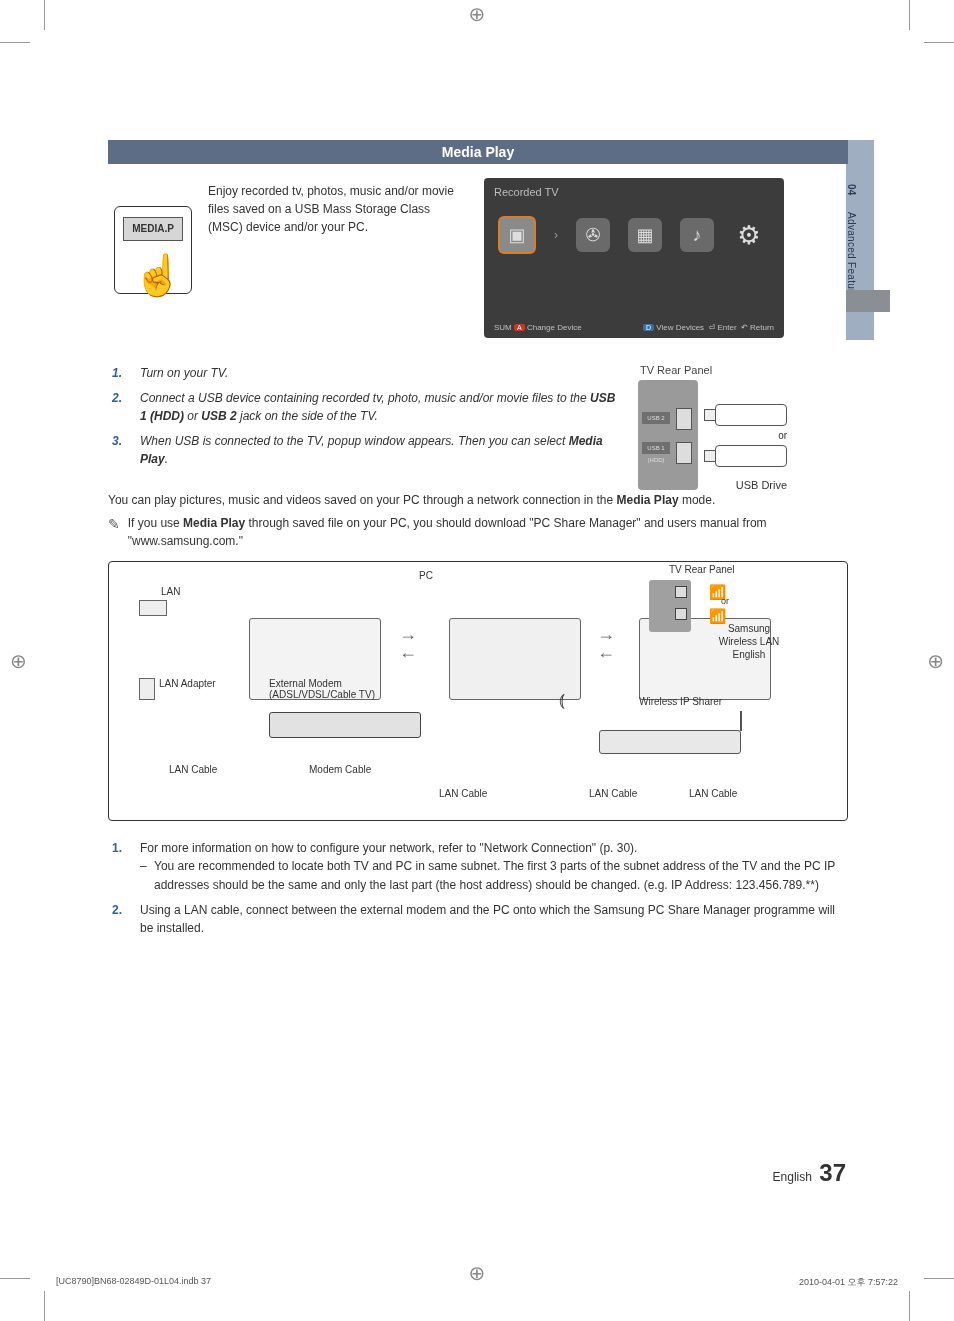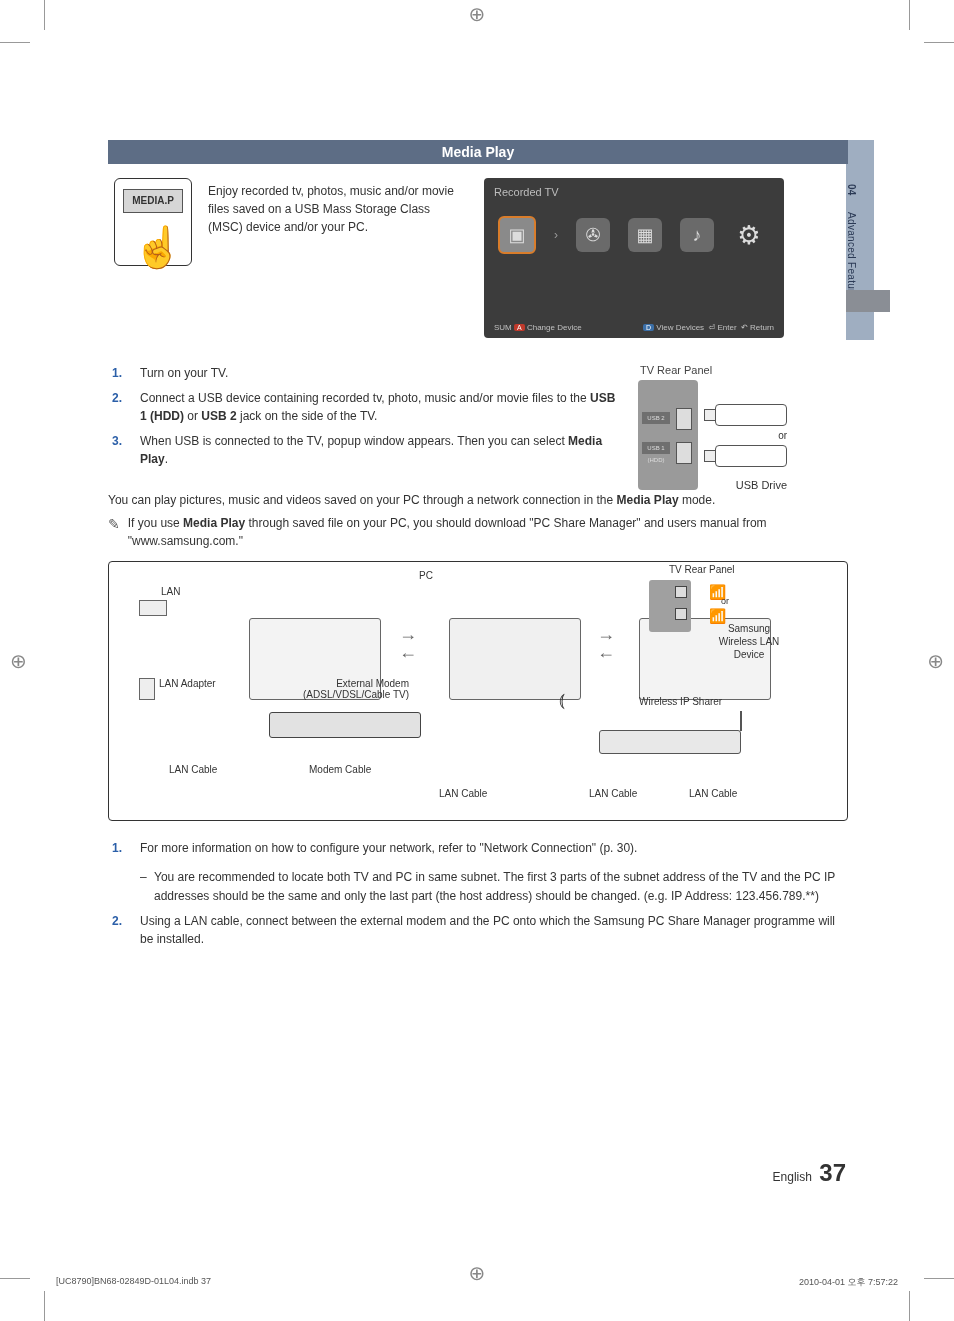--- a/index.html
+++ b/index.html
@@ -79,20 +79,21 @@
     margin-bottom: 26px;
   }
   .remote-box {
     width: 76px;
     height: 86px;
     border: 1px solid #333;
     border-radius: 6px;
     position: relative;
     flex-shrink: 0;
     margin-left: 6px;
+    margin-top: 28px;
   }
   .remote-btn {
     position: absolute;
     top: 10px;
     left: 8px;
     right: 8px;
     height: 22px;
     background: #d6d6d6;
     border: 1px solid #555;
     font-size: 10px;
@@ -200,34 +201,34 @@
     content: counter(step) ".";
     position: absolute;
     left: -18px;
     color: #2b5fa8;
     font-weight: bold;
   }
   .sub-bullet {
     padding-left: 14px;
     position: relative;
     line-height: 1.55;
-    margin-top: 11px;
+    margin-top: 0;
   }
   .sub-bullet::before {
     content: "–";
     position: absolute;
     left: 0;
   }
 
   .usb-row {
     display: flex;
     gap: 20px;
     align-items: flex-start;
   }
-  .usb-steps { flex: 1; }
+  .usb-steps { flex: 1; font-style: italic; }
   .usb-diagram {
     width: 210px;
     font-size: 11px;
     color: #444;
   }
   .usb-diagram .tvlabel { margin-bottom: 4px; margin-left: 2px; }
   .usb-panel {
     width: 60px;
     height: 110px;
     background: #9a9a9a;
@@ -524,26 +525,26 @@
 
       <div class="nd-tv nd-box" style="top:56px; left:530px;"></div>
 
       <div class="nd-panel" style="top:18px; left:540px;">
         <div class="port" style="top:6px;"></div>
         <div class="port" style="top:28px;"></div>
       </div>
       <span class="nd-label nd-wifi" style="top:22px; left:600px;">📶</span>
       <div class="nd-label" style="top:34px; left:612px; font-size:9px;">or</div>
       <span class="nd-label nd-wifi" style="top:46px; left:600px;">📶</span>
-      <div class="nd-label" style="top:60px; left:600px; width:80px; text-align:center; line-height:1.3;">Samsung Wireless LAN Device</div>
+      <div class="nd-label" style="top:60px; left:600px; width:80px; text-align:center; line-height:1.3;">Samsung Wireless LAN English</div>
 
       <div class="nd-box" style="top:116px; left:30px; width:14px; height:20px;"></div>
       <div class="nd-label" style="top:116px; left:50px;">LAN Adapter</div>
 
-      <div class="nd-label" style="top:116px; left:160px; width:140px; text-align:right; white-space:pre-line;">External Modem
+      <div class="nd-label" style="top:116px; left:160px; width:140px; text-align:left; white-space:pre-line;">External Modem
 (ADSL/VDSL/Cable TV)</div>
       <div class="nd-modem" style="position:absolute; top:150px; left:160px;"></div>
 
       <span class="nd-label" style="top:128px; left:450px; font-size:18px;">⦅</span>
       <div class="nd-label" style="top:134px; left:490px;margin-left:40px;">Wireless IP Sharer</div>
       <div class="nd-router" style="position:absolute; top:168px; left:490px;"></div>
 
       <div class="nd-label" style="top:202px; left:60px;">LAN Cable</div>
       <div class="nd-label" style="top:202px; left:200px;">Modem Cable</div>
       <div class="nd-label" style="top:226px; left:330px;">LAN Cable</div>

